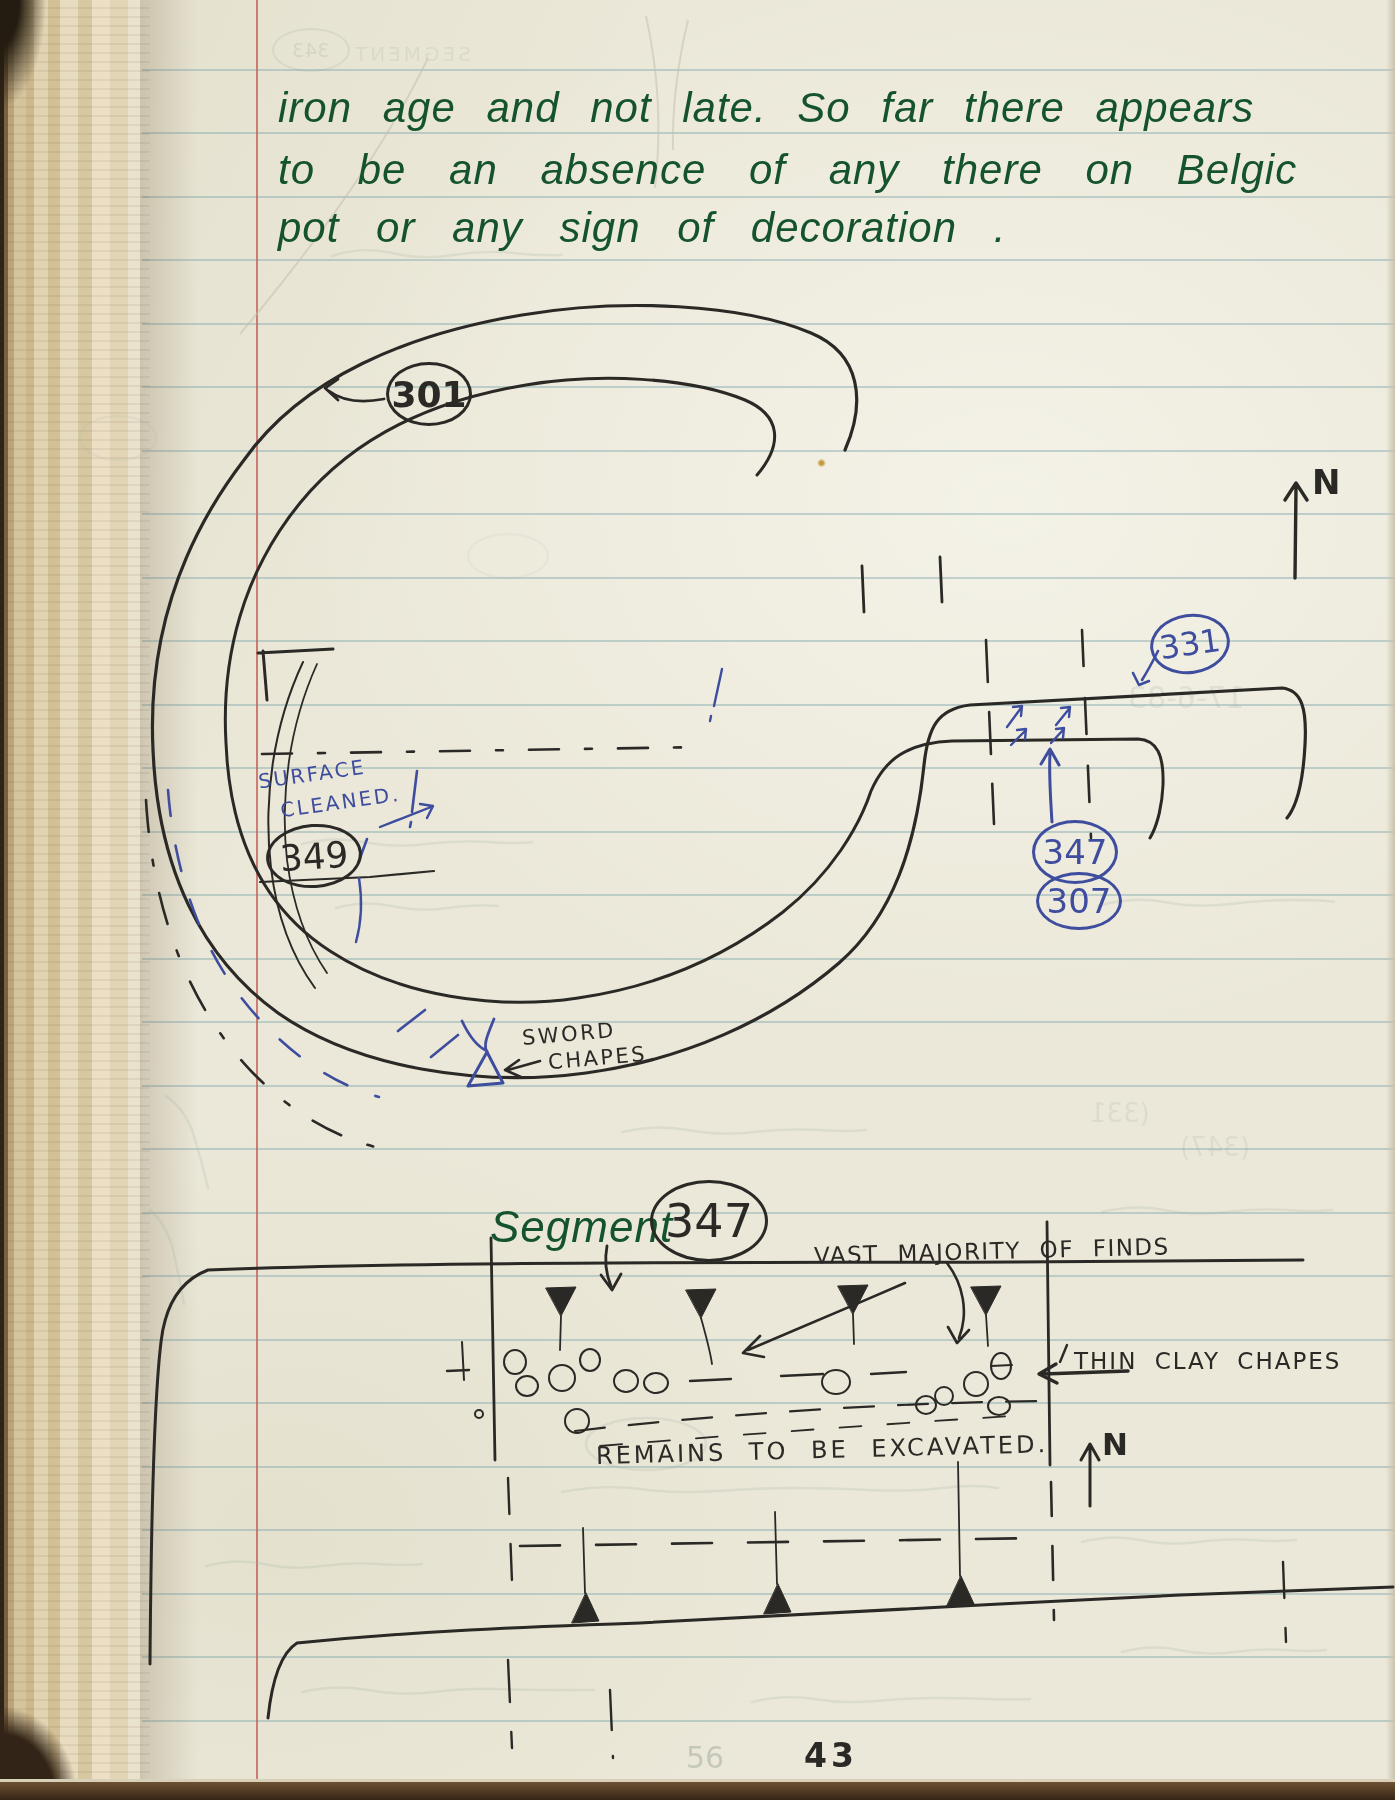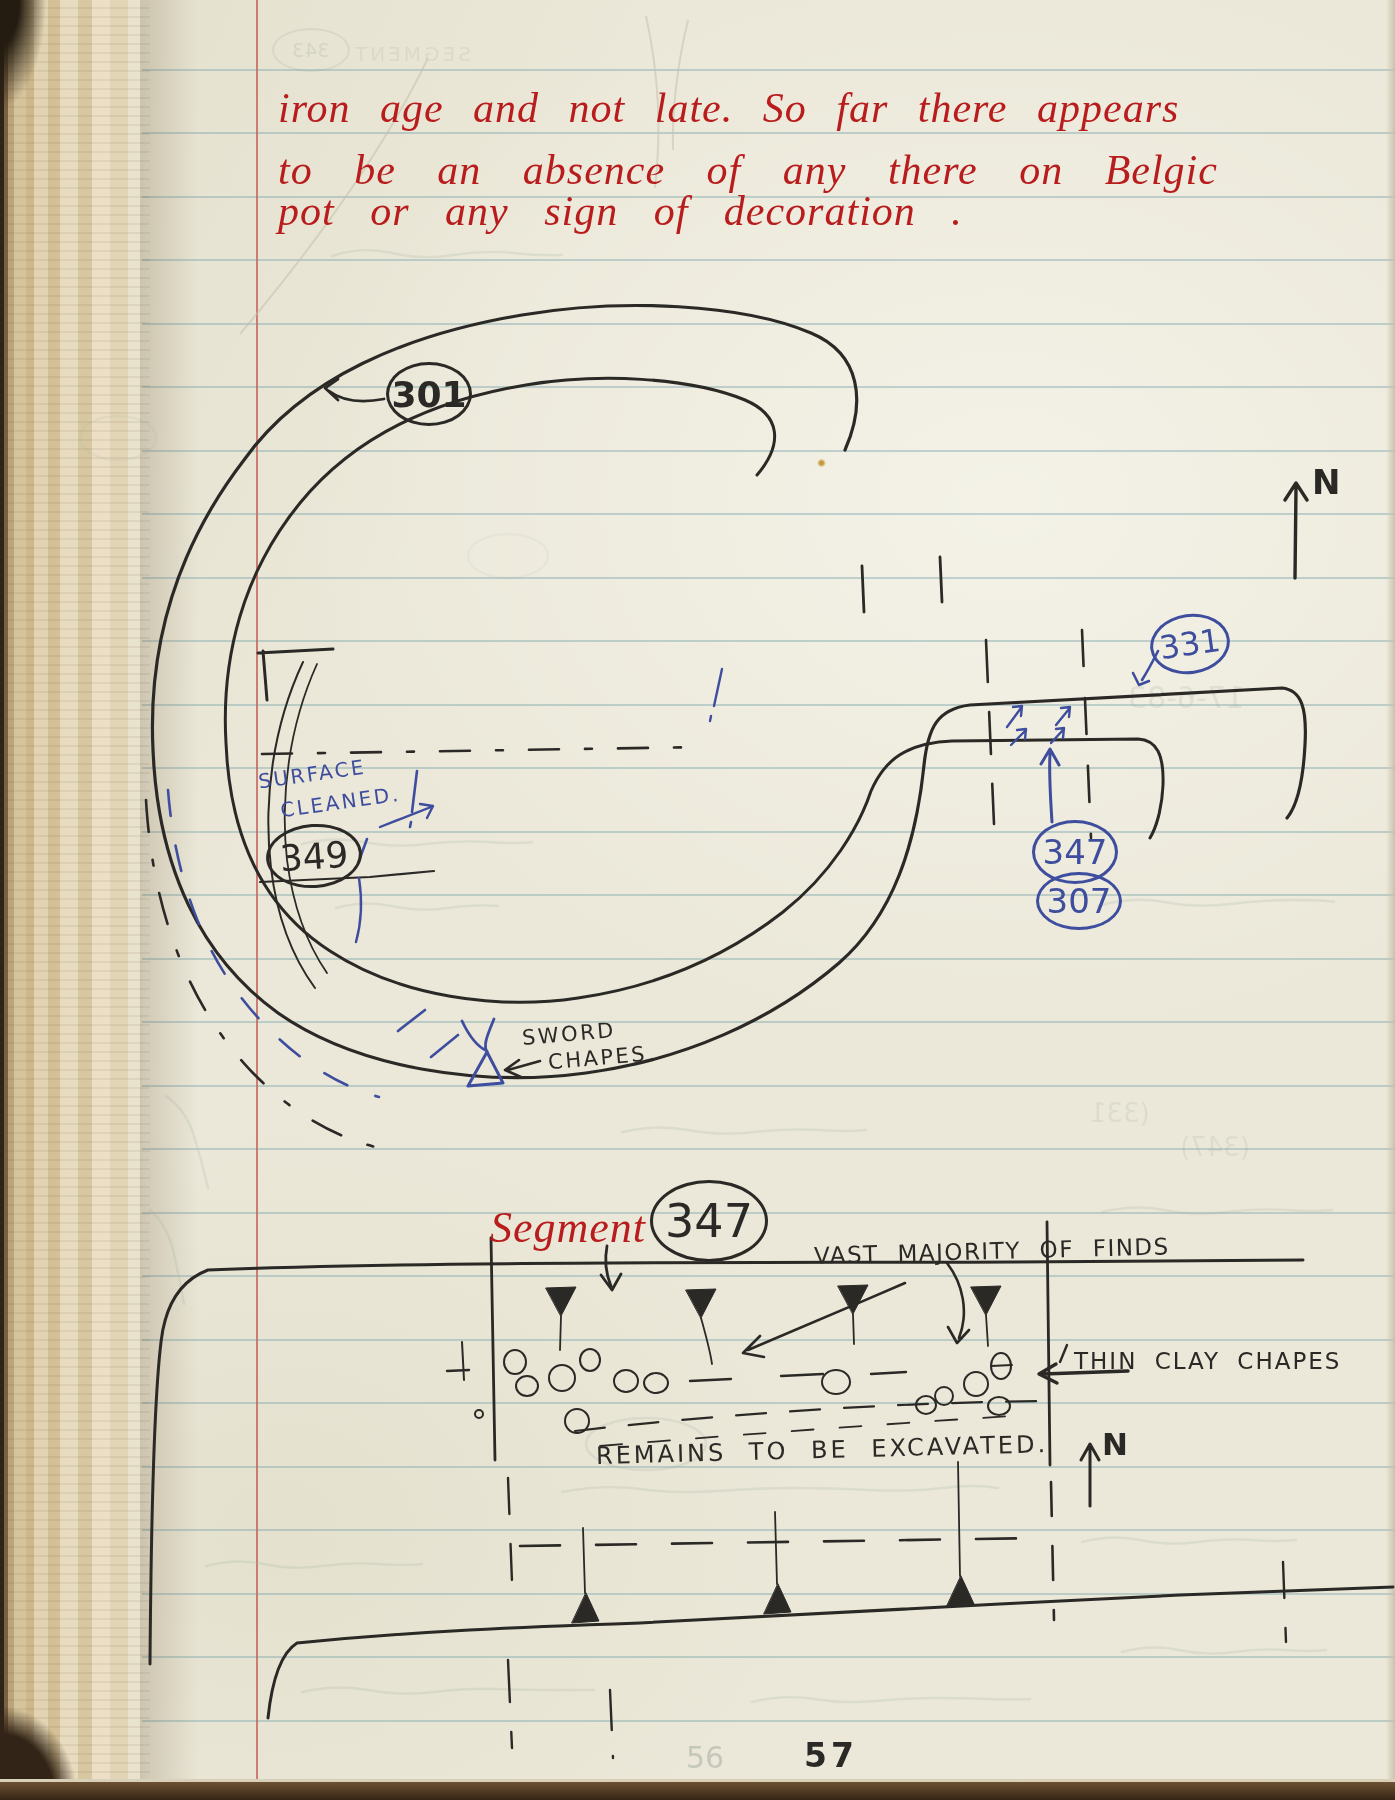--- a/index.html
+++ b/index.html
@@ -30,22 +30,22 @@
   .gutter{position:absolute;left:140px;top:0;width:58px;height:1800px;z-index:3;pointer-events:none;
     background:linear-gradient(90deg, rgba(110,85,50,.22), rgba(110,85,50,0));}
   .right-edge{position:absolute;right:0;top:0;width:9px;height:1800px;z-index:4;
     background:linear-gradient(270deg,#c9c2ac,rgba(201,194,172,0));}
   .bottom-edge-line{position:absolute;left:0;bottom:18px;width:100%;height:3px;z-index:5;background:#d8d0b8;}
   .bottom-strip{position:absolute;left:0;bottom:0;width:100%;height:18px;z-index:6;
     background:linear-gradient(180deg,#6e5134,#352515);}
   .stain{position:absolute;left:817px;top:459px;width:9px;height:8px;border-radius:50%;z-index:3;
     background:radial-gradient(circle,#c59a3e 30%,rgba(197,154,62,0) 75%);}
   
-  .hw{position:absolute;z-index:8;font-family:Liberation Serif, serif;font-style:italic;
-    color:#b91c1c;font-size:42px;white-space:nowrap;letter-spacing:1px;}
+  .hw{position:absolute;z-index:8;font-family:Liberation Sans, sans-serif;font-style:italic;
+    color:#14532d;font-size:42px;white-space:nowrap;letter-spacing:1px;}
   .caps{position:absolute;z-index:8;font-family:"DejaVu Sans",sans-serif;color:#2b2926;
     white-space:nowrap;}
   .caps.blue{color:#3e4d9e;}
   .circle-label{position:absolute;z-index:8;display:flex;align-items:center;justify-content:center;
     border:3px solid #2b2926;border-radius:50%;font-family:"DejaVu Sans",sans-serif;color:#2b2926;}
   .circle-label.blue{border-color:#3e4d9e;color:#3e4d9e;}
   .nletter{position:absolute;z-index:8;font-family:"DejaVu Sans",sans-serif;font-weight:600;color:#2b2926;}
   .sketch{position:absolute;left:0;top:0;z-index:7;}
   .ghost-text{position:absolute;z-index:1;color:#8f9c91;font-family:"DejaVu Sans",sans-serif;
     filter:blur(.6px);white-space:nowrap;}
@@ -204,21 +204,21 @@
       <path stroke-width="2.4" d="M 1056,725 L 1069,709 M 1061,708 L 1070,707 L 1069,717"></path>
       <path stroke-width="2.4" d="M 1011,745 L 1025,731 M 1017,730 L 1026,729 L 1025,739"></path>
       <path stroke-width="2.4" d="M 1051,743 L 1063,730 M 1056,729 L 1064,728 L 1063,738"></path>
       <path stroke-width="3" d="M 1052,822 C 1050,792 1049,770 1050,754 M 1041,764 L 1050,749 L 1059,765"></path>
       <path stroke-width="2.6" d="M 1158,651 C 1152,663 1147,672 1142,680 M 1133,673 L 1139,685 L 1149,681"></path>
     </g>
   </svg>
 
   <div class="hw" style="left:278px;top:84px;word-spacing:18px;">iron age and not late. So far there appears</div>
   <div class="hw" style="left:278px;top:146px;word-spacing:30px;">to be an absence of any there on Belgic</div>
-  <div class="hw" style="left:278px;top:187px;word-spacing:24px;">pot or any sign of decoration .</div>
+  <div class="hw" style="left:278px;top:204px;word-spacing:24px;">pot or any sign of decoration .</div>
 
   <div class="circle-label" style="left:386px;top:362px;width:80px;height:58px;font-size:36px;font-weight:bold;">
     <span>301</span>
   </div>
   <div class="caps blue" style="left:258px;top:762px;font-size:20px;letter-spacing:2.5px;transform:rotate(-8deg);">SURFACE</div>
   <div class="caps blue" style="left:280px;top:790px;font-size:20px;letter-spacing:2.5px;transform:rotate(-8deg);">CLEANED.</div>
   <div class="circle-label" style="left:266px;top:824px;width:90px;height:58px;font-size:36px;transform:rotate(-4deg);">
     <span>349</span>
   </div>
   <div class="caps" style="left:522px;top:1022px;font-size:21px;letter-spacing:2.5px;transform:rotate(-5deg);">SWORD</div>
@@ -236,17 +236,17 @@
 
   <div class="hw" style="left:490px;top:1202px;font-size:44px;">Segment</div>
   <div class="circle-label" style="left:650px;top:1180px;width:112px;height:76px;font-size:46px;border-width:3.5px;">
     <span>347</span>
   </div>
   <div class="caps" style="left:814px;top:1238px;font-size:23px;letter-spacing:1.5px;word-spacing:10px;transform:rotate(-1.5deg);">VAST MAJORITY OF FINDS</div>
   <div class="caps" style="left:1074px;top:1348px;font-size:23px;letter-spacing:2px;word-spacing:8px;">THIN CLAY CHAPES</div>
   <div class="caps" style="left:596px;top:1436px;font-size:24px;letter-spacing:3px;word-spacing:12px;transform:rotate(-1.5deg);">REMAINS TO BE EXCAVATED.</div>
   <div class="nletter" style="left:1102px;top:1426px;font-size:31px;">N</div>
 
-  <div class="nletter" style="left:804px;top:1736px;font-size:33px;letter-spacing:4px;">57</div>
+  <div class="nletter" style="left:804px;top:1736px;font-size:33px;letter-spacing:4px;">43</div>
 
   <div class="bottom-edge-line"></div>
   <div class="bottom-strip"></div>
 </div>
 
 </body></html>

